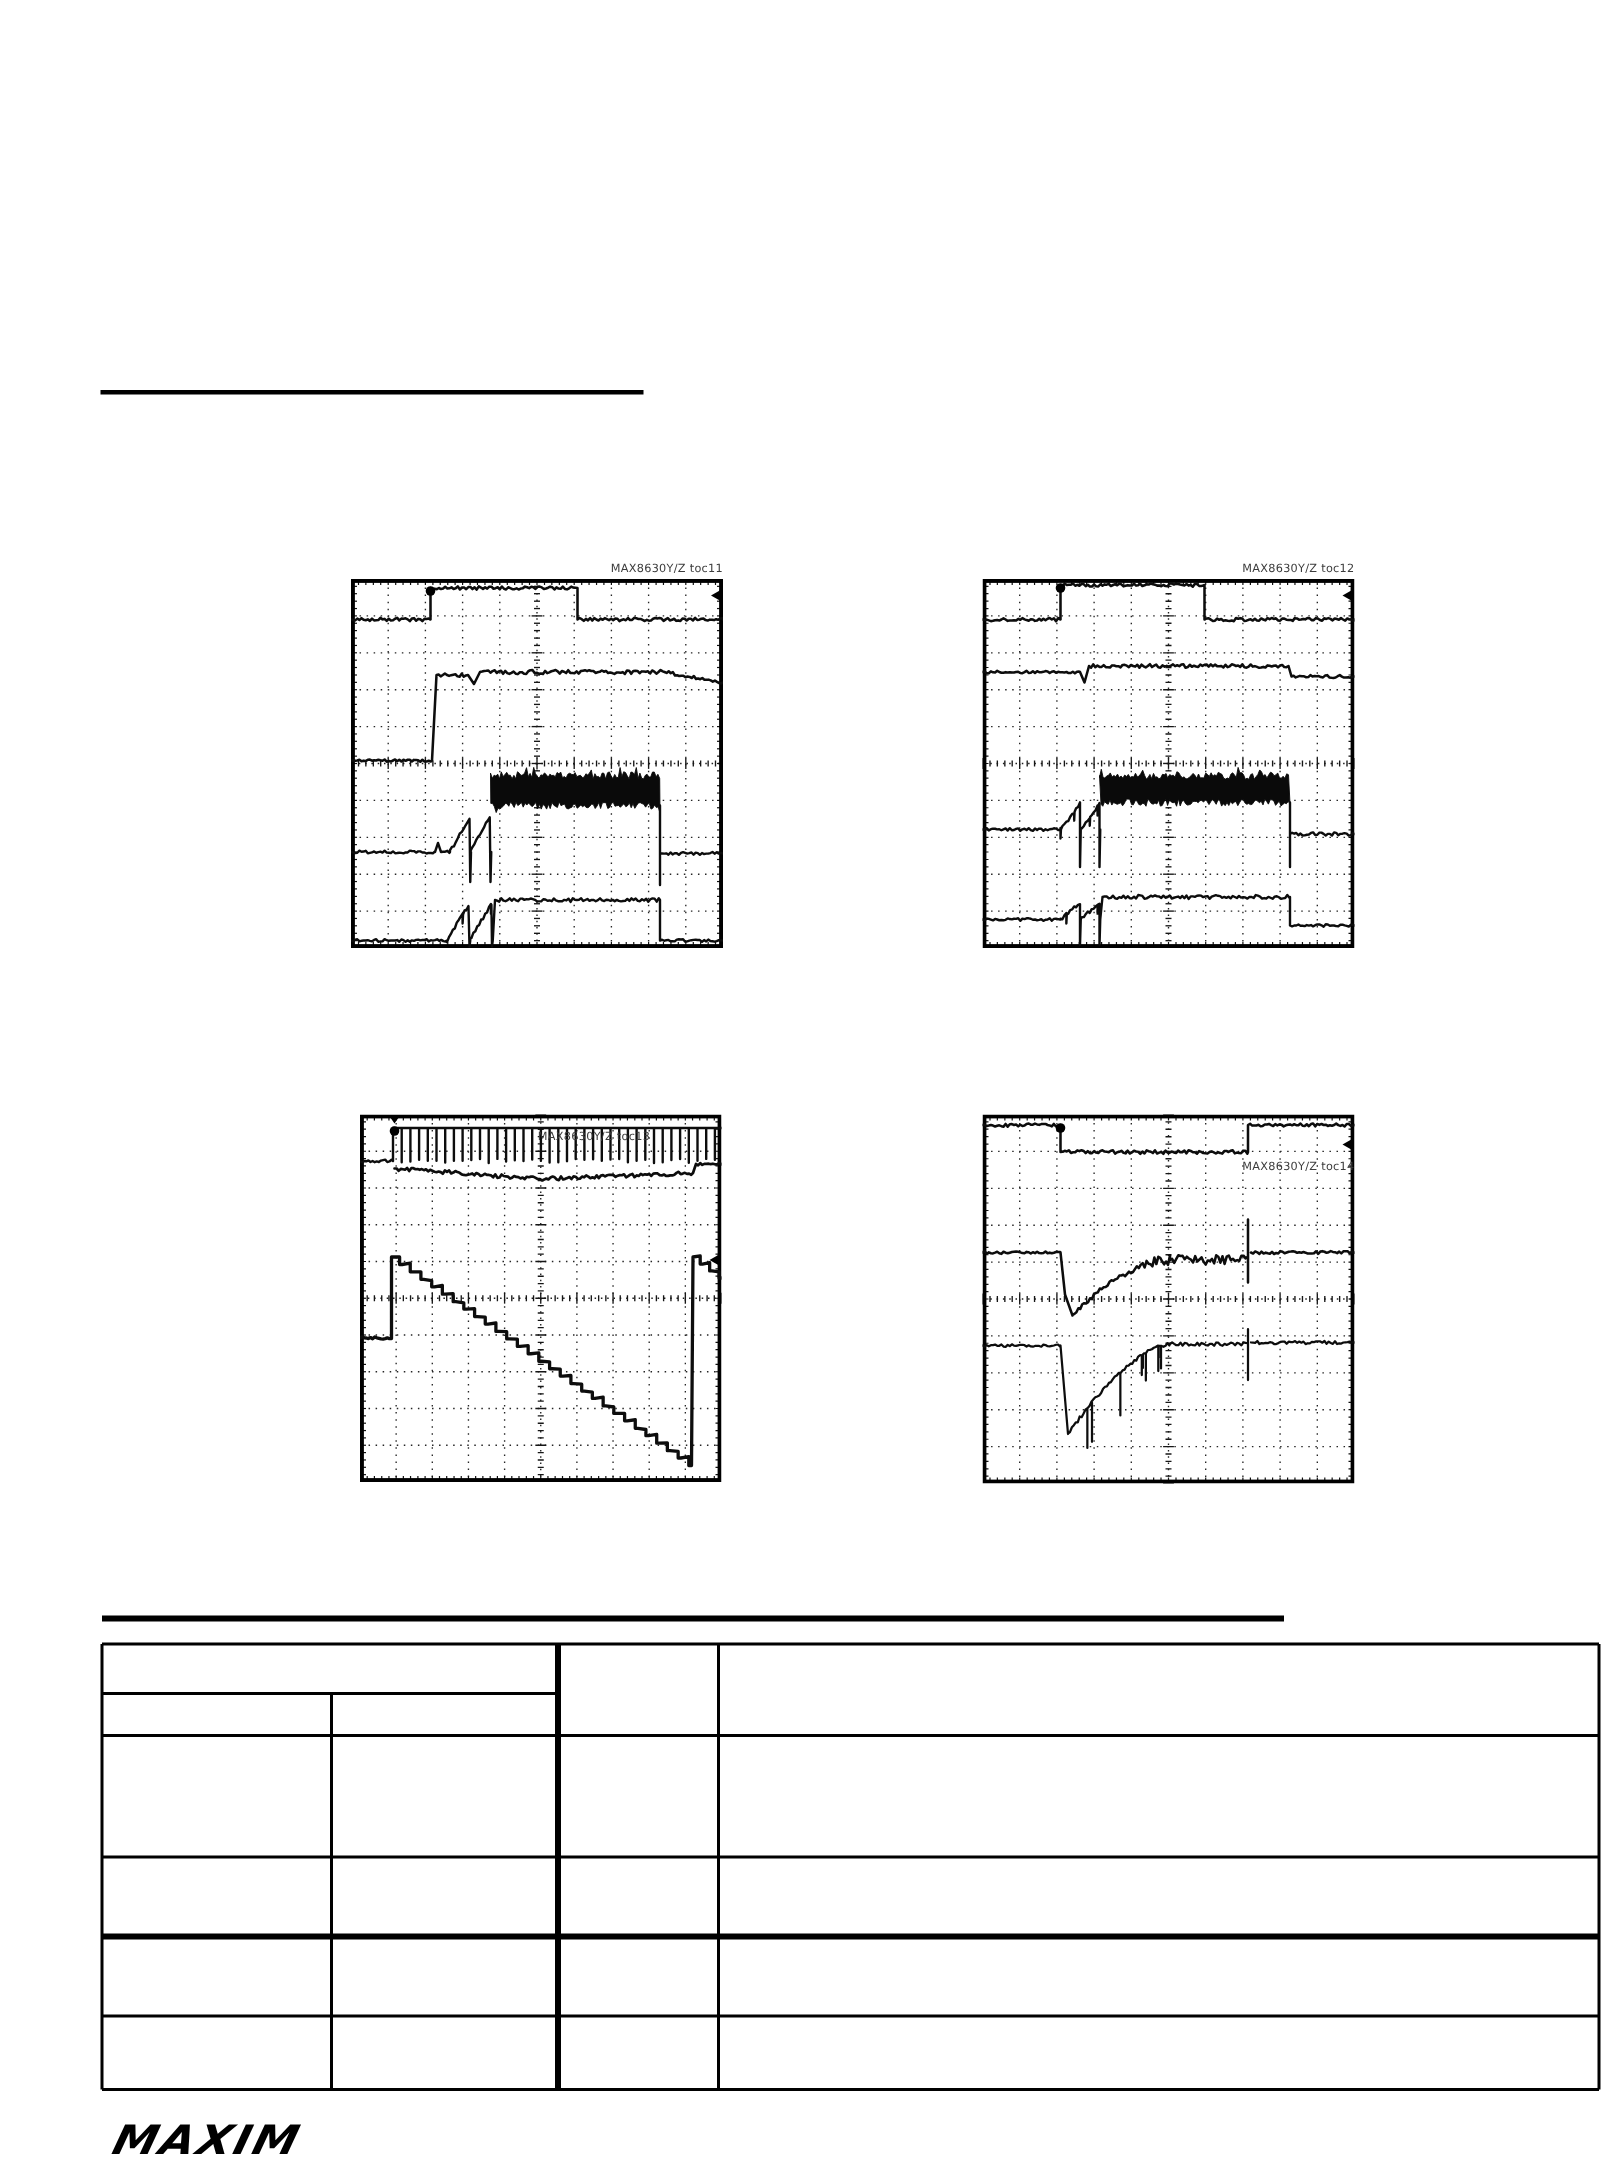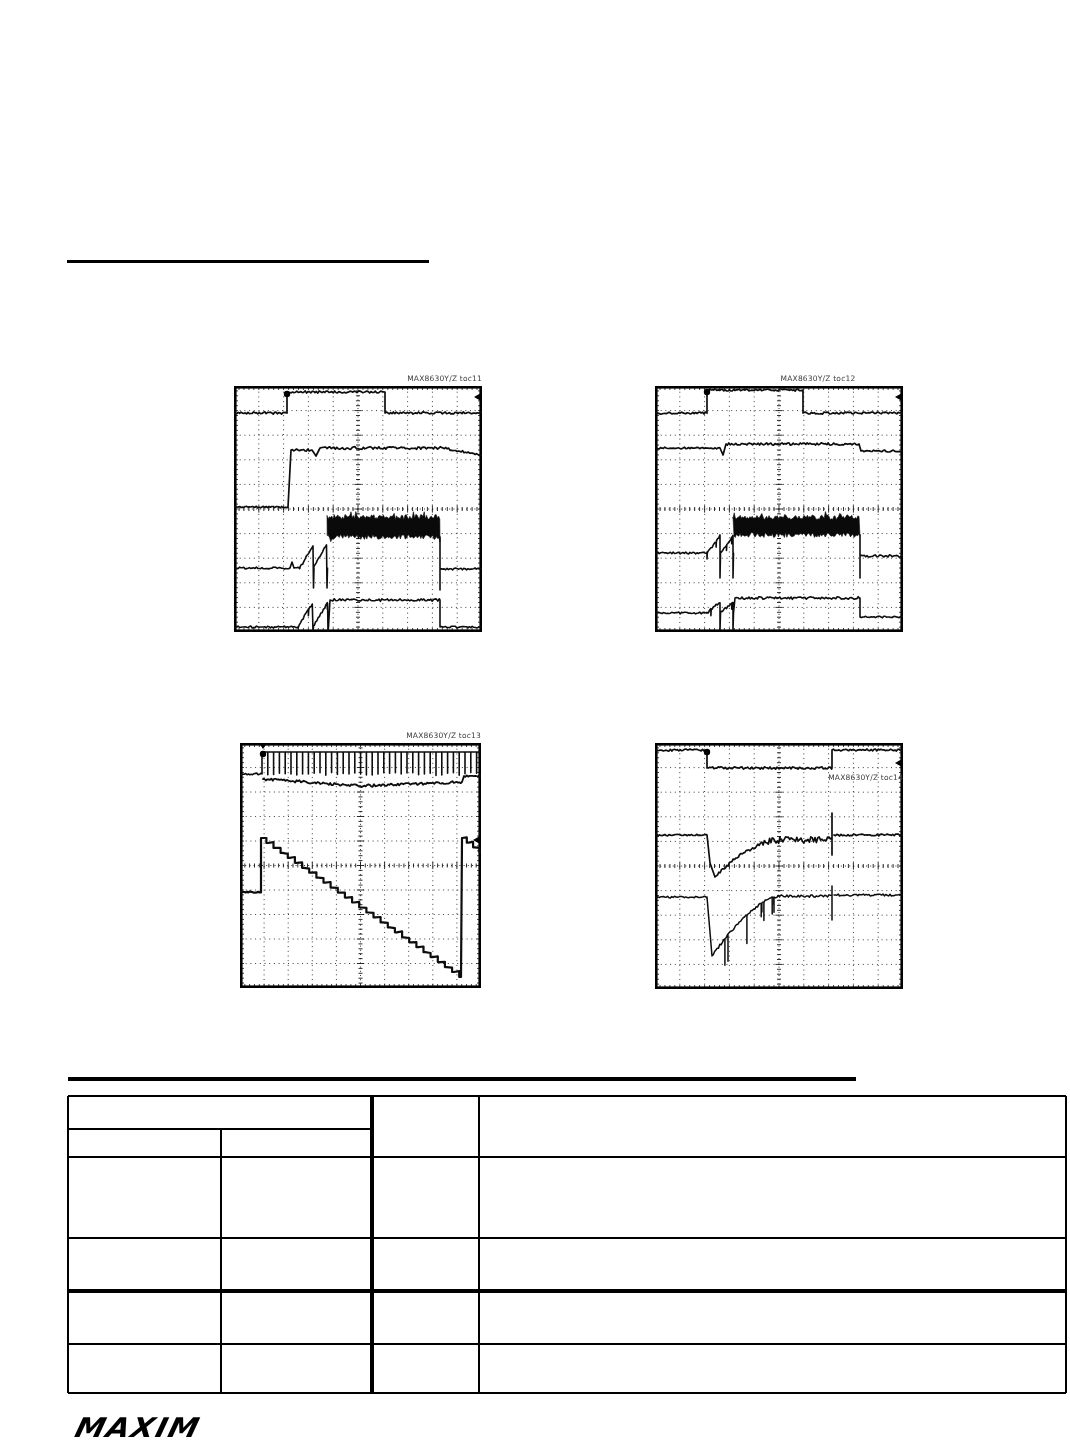--- a/index.html
+++ b/index.html
@@ -684,21 +684,21 @@
             <path d="M0,27L1.4,27.4L2.8,27.1L4.2,27.6L5.6,28.1L7,27.9L8.4,27.5L9.8,27.4L11.2,27.7L12.6,27L14,26.2L15.4,27L16.8,27.9L18.2,27.7L19.6,27.7L21,27.5L22.4,27.7L23.8,26.6L25.2,27.2L26.6,26.1L28,26.9L29.4,27.4L30.8,27.8L32.2,26.8L33.6,27L35,27.9L36.4,27.6L37.8,26.5L39.2,27.7L40.6,26.5L42,27.5L43.4,26.5L44.8,26L46.2,27L47.6,26.2L49,28.1L50.4,26.1L51.8,26.9L52,27L52,4L53.4,4.9L54.8,3.1L56.2,4L57.6,3.9L59,3.8L60.4,3L61.8,4.5L63.2,3.9L64.6,4.5L66,3.3L67.4,3.4L68.8,4.8L70.2,3.8L71.6,5L73,5L74.4,3.7L75.8,4.9L77.2,5L78.6,3.5L80,4.5L81.4,3.6L82.8,3.8L84.2,3.2L85.6,4.7L87,4L88.4,3.5L89.8,4.2L91.2,3L92.6,3.6L94,4.9L95.4,4.5L96.8,4.1L98.2,4.4L99.6,4.3L101,3.1L102.4,4.4L103.8,4.1L105.2,3.2L106.6,4.7L108,4.2L109.4,3.5L110.8,3.7L112.2,3L113.6,3.5L115,3.8L116.4,4.4L117.8,4.4L119.2,4.8L120.6,4L122,4.7L123.4,4.8L124.8,3L126.2,3L127.6,3.7L129,3.1L130.4,3.3L131.8,3.7L133.2,4L134.6,4.3L136,3.3L137.4,4.4L138.8,4L140.2,5.1L141.6,3.1L143,3.4L144.4,4.6L145.8,4.6L147.2,4.4L148,4L148,27L149.4,26.3L150.8,26.2L152.2,27.1L153.6,28L155,27.8L156.4,26.4L157.8,27.2L159.2,26.7L160.6,27.9L162,27.5L163.4,27.9L164.8,28L166.2,27.7L167.6,28.1L169,26L170.4,26.5L171.8,26.1L173.2,26.4L174.6,28L176,27.8L177.4,27.2L178.8,26.9L180.2,27.7L181.6,26.5L183,27.6L184.4,27.8L185.8,26.3L187.2,27L188.6,27.6L190,26L191.4,26.8L192.8,26L194.2,26.6L195.6,26.2L197,27.6L198.4,27.8L199.8,26.4L201.2,26.4L202.6,27.1L204,27.3L205.4,27.3L206.8,27.9L208.2,26.1L209.6,26.3L211,27.1L212.4,27L213.8,26.6L215.2,26.9L216.6,26L218,26.1L219.4,27.4L220.8,27.4L222.2,26.1L223.6,26.4L225,27.3L226.4,27.8L227.8,26.2L229.2,26.6L230.6,26.1L232,26.6L233.4,27.6L234.8,26.3L236.2,26.7L237.6,27.1L239,26.1L240.4,27L241.8,27.8L243.2,26.3L244.6,27L246,26.9L247.4,27.9L248,27" fill="none" stroke="#0d0d0d" stroke-width="1.7" stroke-linejoin="round" stroke-linecap="round"></path>
             <path d="M0,62L1.4,61.6L2.8,62.9L4.2,62.8L5.6,61.6L7,62.2L8.4,62.3L9.8,61.2L11.2,62L12.6,62.5L14,62.5L15.4,62.1L16.8,62.3L18.2,62.2L19.6,62.4L21,62.3L22.4,62L23.8,61.9L25.2,62.6L26.6,62.8L28,62.1L29.4,61.2L30.8,62.6L32.2,62.5L33.6,61.5L35,62.6L36.4,61.5L37.8,62.1L39.2,62.2L40.6,61.9L42,61.4L43.4,61.6L44.8,62.7L46.2,61.8L47.6,61.5L49,62.5L50.4,61.9L51.8,62.1L53.2,62.2L54.6,62.3L56,62L57.4,62.7L58.8,62.7L60.2,61.8L61.6,62.9L63,61.8L64.4,61.7L65,62L68,69L71,58L72.4,59.1L73.8,56.9L75.2,58.8L76.6,57.7L78,58.6L79.4,58.6L80.8,57.4L82.2,58.8L83.6,58.8L85,59L86.4,57.6L87.8,57.7L89.2,58.1L90.6,58.1L92,58.9L93.4,57.3L94.8,57.2L96.2,57.8L97.6,58.8L99,57.3L100.4,58L101.8,58.4L103.2,57.2L104.6,59.1L106,57.1L107.4,58.2L108.8,58.9L110.2,58L111.6,56.8L113,58.7L114.4,57.8L115.8,57.1L117.2,58.8L118.6,59.1L120,57.6L121.4,58.4L122.8,57.9L124.2,58.5L125.6,57.8L127,56.9L128.4,58.1L129.8,57.5L131.2,58.1L132.6,57L134,56.9L135.4,59.2L136.8,58.7L138.2,57.2L139.6,58.5L141,57.8L142.4,58.3L143.8,58.7L145.2,57L146.6,57.9L148,57.2L149.4,57L150.8,58.4L152.2,56.9L153.6,58.2L155,57.1L156.4,58.1L157.8,58.2L159.2,58L160.6,59L162,57.2L163.4,58.8L164.8,58.2L166.2,56.9L167.6,57.3L169,58L170.4,57.7L171.8,58.6L173.2,56.9L174.6,58.9L176,59.1L177.4,58.4L178.8,57L180.2,58.4L181.6,58.1L183,58.6L184.4,59.2L185.8,59L187.2,58.6L188.6,59L190,57.6L191.4,57.9L192.8,58.3L194.2,57.8L195.6,57.7L197,58.9L198.4,57.7L199.8,57.3L201.2,58.7L202.6,58.8L204,58L206,65L207.4,64.5L208.8,65.6L210.2,65.1L211.6,64.6L213,64.8L214.4,64.9L215.8,65.5L217.2,65.4L218.6,64.1L220,65L221.4,64.7L222.8,64.8L224.2,64.7L225.6,65.4L227,65.6L228.4,64.4L229.8,64.1L231.2,65.6L232.6,65.9L234,66L235.4,65.7L236.8,64.8L238.2,64.1L239.6,65.1L241,65.7L242.4,65.6L243.8,65.5L245.2,65.8L246.6,65.1L248,65" fill="none" stroke="#0d0d0d" stroke-width="1.7" stroke-linejoin="round" stroke-linecap="round"></path>
             <path d="M78,131L78,132.4L79.2,126.8L80.4,132.3L81.6,132.7L82.8,131.3L84,130.9L85.2,129.3L86.4,132L87.6,131L88.8,131.8L90,130.1L91.2,132.4L92.4,131.4L93.6,132.8L94.8,130.7L96,131.7L97.2,130.3L98.4,132.3L99.6,131.7L100.8,132L102,129.5L103.2,131.8L104.4,131.4L105.6,129.6L106.8,127.5L108,130.8L109.2,133.4L110.4,132.3L111.6,130.3L112.8,133.1L114,129.6L115.2,132.1L116.4,131.9L117.6,133.2L118.8,132.6L120,130.2L121.2,130.5L122.4,129.7L123.6,133.4L124.8,130.4L126,131.1L127.2,130.8L128.4,132L129.6,128.5L130.8,129.1L132,131.1L133.2,132.5L134.4,131.9L135.6,133.3L136.8,133L138,132.1L139.2,131L140.4,129.6L141.6,130.9L142.8,132.8L144,130L145.2,132.6L146.4,132.5L147.6,132.7L148.8,129.4L150,130.3L151.2,131.6L152.4,129.2L153.6,131.5L154.8,130.5L156,131.3L157.2,128.9L158.4,129.6L159.6,130.2L160.8,132.8L162,133.4L163.2,132.7L164.4,133.2L165.6,130.1L166.8,129.2L168,130.7L169.2,132.3L170.4,125.6L171.6,129.2L172.8,129.1L174,130.4L175.2,133.5L176.4,132.8L177.6,133.5L178.8,130.4L180,129.8L181.2,133.5L182.4,131.8L183.6,130.3L184.8,127.3L186,128.5L187.2,131.3L188.4,130.4L189.6,132.6L190.8,130.7L192,128.8L193.2,129.4L194.4,131.1L195.6,130.6L196.8,129.3L198,132.5L199.2,132.8L200.4,131.5L201.6,132.9L202.8,129.9L204,130.5L205,149.8L203.8,148.3L202.6,149.8L201.4,149.3L200.2,150.3L199,151.3L197.8,148.1L196.6,149.5L195.4,150.9L194.2,147.9L193,147.2L191.8,147.2L190.6,150.1L189.4,148.2L188.2,147L187,150.6L185.8,148.1L184.6,149.2L183.4,148L182.2,147.3L181,148.5L179.8,150.2L178.6,150.4L177.4,149.7L176.2,150.2L175,149.3L173.8,147.2L172.6,147.1L171.4,149L170.2,151.1L169,148.3L167.8,148.8L166.6,149.9L165.4,148.3L164.2,151L163,149L161.8,151.1L160.6,149.8L159.4,151.4L158.2,147.7L157,147.2L155.8,150.2L154.6,148.4L153.4,147.1L152.2,148.4L151,150.4L149.8,148.4L148.6,147.2L147.4,148.7L146.2,147.7L145,147.7L143.8,149.1L142.6,148.3L141.4,148.3L140.2,148.3L139,150L137.8,150.5L136.6,150.7L135.4,149.8L134.2,147.7L133,148.1L131.8,151.3L130.6,146.5L129.4,151.5L128.2,148.8L127,149.2L125.8,148.6L124.6,147.2L123.4,151L122.2,146.5L121,148.5L119.8,151L118.6,151.4L117.4,147.4L116.2,150L115,149.3L113.8,150.1L112.6,149.7L111.4,148L110.2,146.8L109,151.5L107.8,149.7L106.6,149.7L105.4,150.7L104.2,150.3L103,147.9L101.8,147.8L100.6,150.5L99.4,150.4L98.2,146.9L97,146.7L95.8,146.8L94.6,149.6L93.4,151.2L92.2,149.2L91,149.7L89.8,150.2L88.6,149.6L87.4,149L86.2,150.7L85,147.3L83.8,150.2L82.6,149.6L81.4,148.4L80.2,151.5L79,150.2Z" fill="#0a0a0a" stroke="#0a0a0a" stroke-width="0.6"></path>
             <path d="M0,167L1.4,166.9L2.8,166.1L4.2,167.6L5.6,166.8L7,166.4L8.4,166.5L9.8,166.9L11.2,166.8L12.6,167.5L14,166.9L15.4,166.3L16.8,167.7L18.2,166.1L19.6,167.5L21,167.3L22.4,166.6L23.8,166.3L25.2,167.9L26.6,166.9L28,166.5L29.4,167.4L30.8,166.1L32.2,167.4L33.6,167.9L35,166.4L36.4,167.3L37.8,166.4L39.2,166.5L40.6,167.9L42,166.8L43.4,167.5L44.8,166.8L46.2,166.7L47.6,166.2L49,166.4L50.4,167.3L51.8,167.1L52,167L52,166L52,173L52.3,167L53.3,164.7L54.6,163.3L55.9,161.8L57.2,161.4L58.5,158.5L59.8,156.6L61.1,156.2L61.1,161.1L61.4,155.1L62.4,152.9L63.7,152L65,148.9L65,192L65.5,167L65,167.1L66.3,166.2L67.6,164.6L68.9,162.1L70.2,161.2L71.5,159.4L71.5,164.5L71.8,158.5L72.8,157.5L74.1,155.6L75.4,154.2L76.7,151L76.7,157.7L77,151.7L78,149.4L78,192L78.5,167M78,140M205,140M205,149L205,192M205,140M205,170L206.4,169.2L207.8,169.8L209.2,169.3L210.6,170.8L212,169.7L213.4,171L214.8,170.9L216.2,170.5L217.6,170.3L219,169.3L220.4,168.9L221.8,170.7L223.2,170.5L224.6,169.1L226,169.1L227.4,169.9L228.8,171L230.2,169.9L231.6,169.9L233,171L234.4,168.9L235.8,169.2L237.2,170.8L238.6,169.9L240,169.8L241.4,169.4L242.8,169.7L244.2,171.1L245.6,170.8L247,169.4L248,170" fill="none" stroke="#0d0d0d" stroke-width="1.6" stroke-linejoin="round" stroke-linecap="round"></path>
             <path d="M0,227L1.4,227.5L2.8,226.4L4.2,226.6L5.6,227.1L7,227.6L8.4,226.6L9.8,227L11.2,227.5L12.6,227.3L14,227.5L15.4,227.2L16.8,226.3L18.2,226.7L19.6,226.9L21,226.5L22.4,226.6L23.8,226.1L25.2,227.9L26.6,226.4L28,226.7L29.4,226.2L30.8,226.2L32.2,226.5L33.6,227.2L35,227L36.4,227.5L37.8,227.2L39.2,226.8L40.6,227.9L42,227.2L43.4,227L44.8,226.1L46.2,227.8L47.6,226.6L49,226.4L50.4,226.7L51.8,227.1L52,227L52,226.4L53.3,226.9L54.6,224.2L55.9,222.6L55.9,229.7L56.2,223.7L57.2,223.1L58.5,220.7L59.8,220.3L61.1,218.3L62.4,218.9L63.7,217.2L65,216.8L65,244L65.5,227L65,226.7L65,233L65.3,227L66.3,225.4L67.6,225.4L68.9,223.3L70.2,221.7L71.5,222.6L72.8,220.1L74.1,219.9L75.4,218.3L76.7,217.2L76.7,223.1L77,217.1L78,216.5L78,244L78.5,227L80,212L81.4,211.6L82.8,211.7L84.2,212.8L85.6,212.6L87,211.1L88.4,212.9L89.8,213.2L91.2,212.1L92.6,212.6L94,211.1L95.4,212.9L96.8,211.5L98.2,212.8L99.6,212.9L101,211.8L102.4,213L103.8,210.7L105.2,210.9L106.6,211.3L108,213.2L109.4,212.9L110.8,212.1L112.2,211.1L113.6,211.7L115,210.9L116.4,211.6L117.8,211.7L119.2,212.6L120.6,211.1L122,212.5L123.4,212.1L124.8,211L126.2,213L127.6,212.5L129,212.1L130.4,211.7L131.8,212.7L133.2,211.3L134.6,212.8L136,211L137.4,213.3L138.8,211.6L140.2,211.6L141.6,211.9L143,211.2L144.4,211L145.8,211.1L147.2,212.1L148.6,211.6L150,211.4L151.4,213.2L152.8,211.8L154.2,211.3L155.6,210.8L157,211.2L158.4,211.4L159.8,212.5L161.2,211.9L162.6,212.6L164,211.8L165.4,212.9L166.8,211.3L168.2,212L169.6,212.7L171,211.3L172.4,212.4L173.8,212.1L175.2,212.3L176.6,213.1L178,211.9L179.4,212L180.8,212.7L182.2,210.7L183.6,211.1L185,211.7L186.4,213.1L187.8,212.7L189.2,213L190.6,211.9L192,212.5L193.4,213.2L194.8,211.8L196.2,211.5L197.6,212.2L199,213.2L200.4,212.9L201.8,212.7L203.2,210.7L204.6,212.5L205,212L205,231L206.4,231.6L207.8,231L209.2,231L210.6,230.3L212,231.2L213.4,231.2L214.8,231.4L216.2,230.7L217.6,231.1L219,230.7L220.4,231.6L221.8,230.8L223.2,230.3L224.6,230.3L226,230.9L227.4,231.8L228.8,230.2L230.2,230.3L231.6,231.2L233,231L234.4,231L235.8,231.4L237.2,231.5L238.6,230.5L240,230.4L241.4,230.9L242.8,231.2L244.2,231.7L245.6,230.5L247,230.4L248,231" fill="none" stroke="#0d0d0d" stroke-width="1.6" stroke-linejoin="round" stroke-linecap="round"></path>
           </g>
           <circle cx="52" cy="6" r="3.2" fill="#000"></circle>
           <polygon points="247,7 247,15 240,11" fill="#000"></polygon>
         </svg>
       </div>
-      <div class="scope-label" style="left: 733px; top: 374px; width: 170px; text-align: center;">MAX8630Y/Z toc12</div>
+      <div class="scope-label" style="left: 733px; top: 374px; width: 170px;">MAX8630Y/Z toc12</div>
       <div class="scope" style="left: 240px; top: 743px; width: 241px; height: 245px;">
         <svg width="241" height="245" viewBox="0 0 241 245">
           <rect x="0" y="0" width="241" height="245" fill="#fff"></rect>
           <g>
             <line x1="24.1" y1="1" x2="24.1" y2="244" stroke="#262626" stroke-width="0.9" stroke-dasharray="1 3.7"></line>
             <line x1="1" y1="24.5" x2="240" y2="24.5" stroke="#262626" stroke-width="0.9" stroke-dasharray="1 3.7"></line>
             <line x1="48.2" y1="1" x2="48.2" y2="244" stroke="#262626" stroke-width="0.9" stroke-dasharray="1 3.7"></line>
             <line x1="1" y1="49" x2="240" y2="49" stroke="#262626" stroke-width="0.9" stroke-dasharray="1 3.7"></line>
             <line x1="72.3" y1="1" x2="72.3" y2="244" stroke="#262626" stroke-width="0.9" stroke-dasharray="1 3.7"></line>
             <line x1="1" y1="73.5" x2="240" y2="73.5" stroke="#262626" stroke-width="0.9" stroke-dasharray="1 3.7"></line>
@@ -1017,21 +1017,21 @@
           <g>
             <path d="M0,31L1.4,31.8L2.8,31L4.2,31.2L5.6,30.6L7,31.7L8.4,31L9.8,31.8L11.2,31.3L12.6,31.7L14,30.7L15.4,30.4L16.8,30.1L18.2,31.7L19.6,31.3L21,30.2L22,31L22,9M22,9L241,9M27.8,9L27.8,31.8M33.6,9L33.6,31.4M39.4,9L39.4,30.2M45.2,9L45.2,30.8M51,9L51,30.9M56.8,9L56.8,32M62.6,9L62.6,30.9M68.4,9L68.4,30.9M74.2,9L74.2,30.3M80,9L80,29.7M85.8,9L85.8,32.3M91.6,9L91.6,29.6M97.4,9L97.4,31.4M103.2,9L103.2,30.5M109,9L109,31M114.8,9L114.8,30M120.6,9L120.6,30.9M126.4,9L126.4,32M132.2,9L132.2,31.9M138,9L138,31.1M143.8,9L143.8,29.7M149.6,9L149.6,30.2M155.4,9L155.4,29.8M161.2,9L161.2,30.9M167,9L167,30M172.8,9L172.8,29.7M178.6,9L178.6,31.8M184.4,9L184.4,30.9M190.2,9L190.2,30.2M196,9L196,32.4M201.8,9L201.8,31.9M207.6,9L207.6,30.3M213.4,9L213.4,29.7M219.2,9L219.2,32.2M225,9L225,30.8M230.8,9L230.8,29.6M236.6,9L236.6,30.2M241,9" fill="none" stroke="#0d0d0d" stroke-width="1.6" stroke-linejoin="round" stroke-linecap="round"></path>
             <path d="M23,36L24.4,36L25.8,37.5L27.2,36.3L28.6,36.5L30,36.8L31.4,35.6L32.8,37.7L34.2,35.8L35.6,35.8L37,36.5L38.4,36.4L39.8,36.9L41.2,36.4L42.6,37.1L44,36.5L45.4,37.9L46.8,36.9L48.2,37.5L49.6,38.2L51,38.5L52.4,38L53.8,38.4L55.2,39.5L56.6,37.3L58,38.2L59.4,37.3L60.8,39.3L62.2,38.7L63.6,37.7L65,38.4L66.4,38.9L67.8,39.9L69.2,40.3L70.6,40.5L72,40.1L73.4,39.8L74.8,39.3L76.2,40.5L77.6,39L79,39.6L80.4,41L81.8,40.5L83.2,39.5L84.6,40.3L86,40.3L87.4,40.6L88.8,41.9L90.2,39.9L91.6,42.2L93,42L94.4,40L95.8,41L97.2,41.2L98.6,41.4L100,42.7L101.4,42.1L102.8,41L104.2,41.6L105.6,41.8L107,42.6L108.4,42L109.8,43.1L111.2,41.5L112.6,41.8L114,41.4L115.4,41.4L116.8,42.1L118.2,42.9L119.6,43.2L120,43L121.4,44L122.8,43.4L124.2,42.7L125.6,43.3L127,42L128.4,41.4L129.8,41.9L131.2,43.3L132.6,43.8L134,41.3L135.4,43.3L136.8,42.9L138.2,42.3L139.6,41.7L141,43L142.4,41.3L143.8,41.5L145.2,42.9L146.6,42.8L148,41.4L149.4,41.9L150.8,40.6L152.2,41.4L153.6,42.5L155,41.9L156.4,42.5L157.8,40.6L159.2,42.4L160.6,40.7L162,40.4L163.4,41.3L164.8,40.5L166.2,40.2L167.6,40.2L169,40.4L170.4,41.6L171.8,40.8L173.2,40.4L174.6,40.5L176,39.9L177.4,41.9L178.8,41.1L180.2,40.1L181.6,39.6L183,41.8L184.4,40.6L185.8,41L187.2,39.6L188.6,40.4L190,39.9L191.4,40.1L192.8,39.7L194.2,40.9L195.6,39.4L197,39.2L198.4,39.3L199.8,40.4L201.2,40.6L202.6,40L204,40.9L205.4,40.9L206.8,40.6L208.2,40.6L209.6,40.1L211,38.9L212.4,38.2L213.8,39.8L215.2,39.4L216.6,38.9L218,39.6L219.4,39.4L220.8,40.2L222,39L224,33L225.4,33.9L226.8,32.4L228.2,33.6L229.6,32.9L231,32.9L232.4,32.8L233.8,33.1L235.2,32.8L236.6,33.2L238,33.3L239.4,32.4L240.8,33.3L241,33" fill="none" stroke="#0d0d0d" stroke-width="1.8" stroke-linejoin="round" stroke-linecap="round"></path>
             <path d="M0,149L1.4,148.2L2.8,148.9L4.2,149L5.6,149.4L7,148.7L8.4,149.5L9.8,148.3L11.2,148.9L12.6,149.2L14,149.6L15.4,149.7L16.8,149.4L18.2,148.9L19.6,149.4L21,149.4L21,149L21,95L26.4,95L26.4,100L28.1,100L33.5,99.1L33.5,104.9L35.3,104.9L40.6,104.9L40.6,109.9L42.4,109.9L47.8,110.8L47.8,114.9L49.6,114.9L54.9,114L54.9,119.8L56.7,119.8L62.1,119.4L62.1,124.8L63.9,124.8L69.2,125.6L69.2,129.7L71,129.7L76.4,129.4L76.4,134.7L78.1,134.7L83.5,135.1L83.5,139.7L85.3,139.7L90.6,139L90.6,144.6L92.4,144.6L97.8,144.8L97.8,149.6L99.6,149.6L104.9,149.7L104.9,154.6L106.7,154.6L112.1,154.1L112.1,159.5L113.9,159.5L119.2,158.9L119.2,164.5L121,164.5L126.4,164.9L126.4,169.5L128.1,169.5L133.5,169.8L133.5,174.4L135.3,174.4L140.6,174L140.6,179.4L142.4,179.4L147.8,179.8L147.8,184.4L149.6,184.4L154.9,185.1L154.9,189.3L156.7,189.3L162.1,188.4L162.1,194.3L163.9,194.3L169.2,195L169.2,199.3L171,199.3L176.4,199.2L176.4,204.2L178.1,204.2L183.5,203.5L183.5,209.2L185.3,209.2L190.6,210L190.6,214.1L192.4,214.1L197.8,213.3L197.8,219.1L199.6,219.1L204.9,218.9L204.9,224.1L206.7,224.1L212.1,224.6L212.1,229L213.9,229L219.2,228.1L219.2,234L221,234L222,95L226.8,94.3L226.8,99.7L228.3,99.7L233.1,98.8L233.1,104.3L234.7,104.3L239.4,104.9L239.4,109L241,109" fill="none" stroke="#0d0d0d" stroke-width="2.2" stroke-linejoin="round" stroke-linecap="round"></path>
           </g>
           <circle cx="23" cy="11" r="3.2" fill="#000"></circle>
           <polygon points="19.5,1 26.5,1 23,6" fill="#000"></polygon>
           <polygon points="240,93 240,101 233,97" fill="#000"></polygon>
         </svg>
       </div>
-      <div class="scope-label" style="left: 311px; top: 731px; width: 170px;">MAX8630Y/Z toc13</div>
+      <div class="scope-label" style="left: 311px; top: 753px; width: 170px; text-align: center;">MAX8630Y/Z toc13</div>
       <div class="scope" style="left: 655px; top: 743px; width: 248px; height: 246px;">
         <svg width="248" height="246" viewBox="0 0 248 246">
           <rect x="0" y="0" width="248" height="246" fill="#fff"></rect>
           <g>
             <line x1="24.8" y1="1" x2="24.8" y2="245" stroke="#262626" stroke-width="0.9" stroke-dasharray="1 3.7"></line>
             <line x1="1" y1="24.6" x2="247" y2="24.6" stroke="#262626" stroke-width="0.9" stroke-dasharray="1 3.7"></line>
             <line x1="49.6" y1="1" x2="49.6" y2="245" stroke="#262626" stroke-width="0.9" stroke-dasharray="1 3.7"></line>
             <line x1="1" y1="49.2" x2="247" y2="49.2" stroke="#262626" stroke-width="0.9" stroke-dasharray="1 3.7"></line>
             <line x1="74.4" y1="1" x2="74.4" y2="245" stroke="#262626" stroke-width="0.9" stroke-dasharray="1 3.7"></line>
             <line x1="1" y1="73.8" x2="247" y2="73.8" stroke="#262626" stroke-width="0.9" stroke-dasharray="1 3.7"></line>

